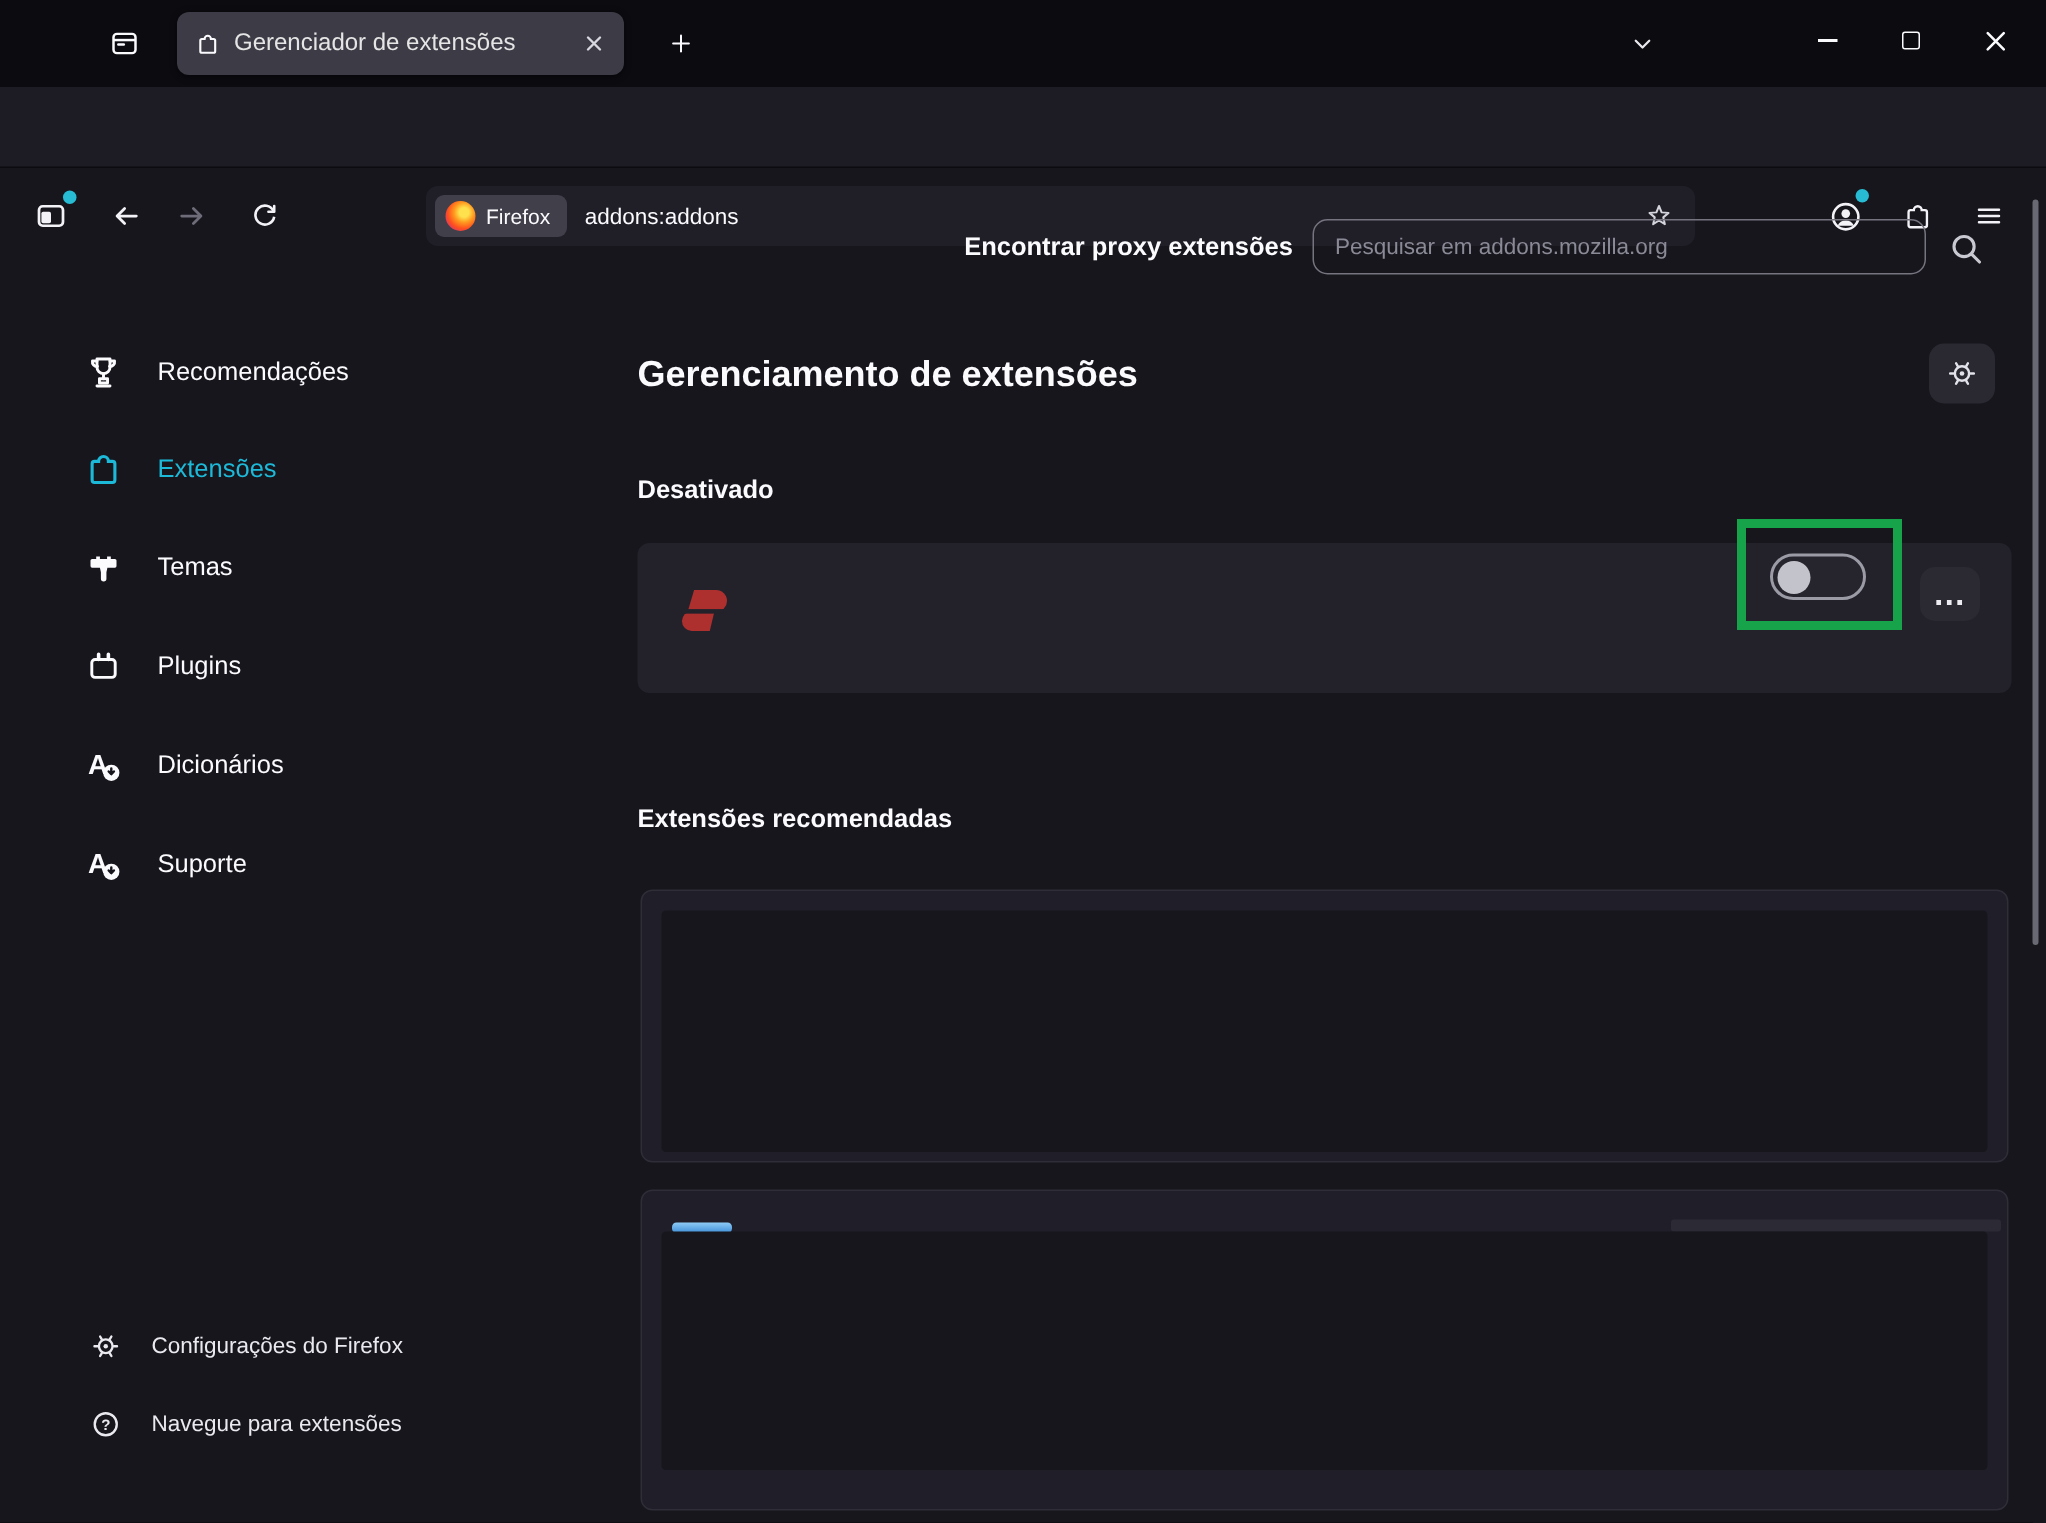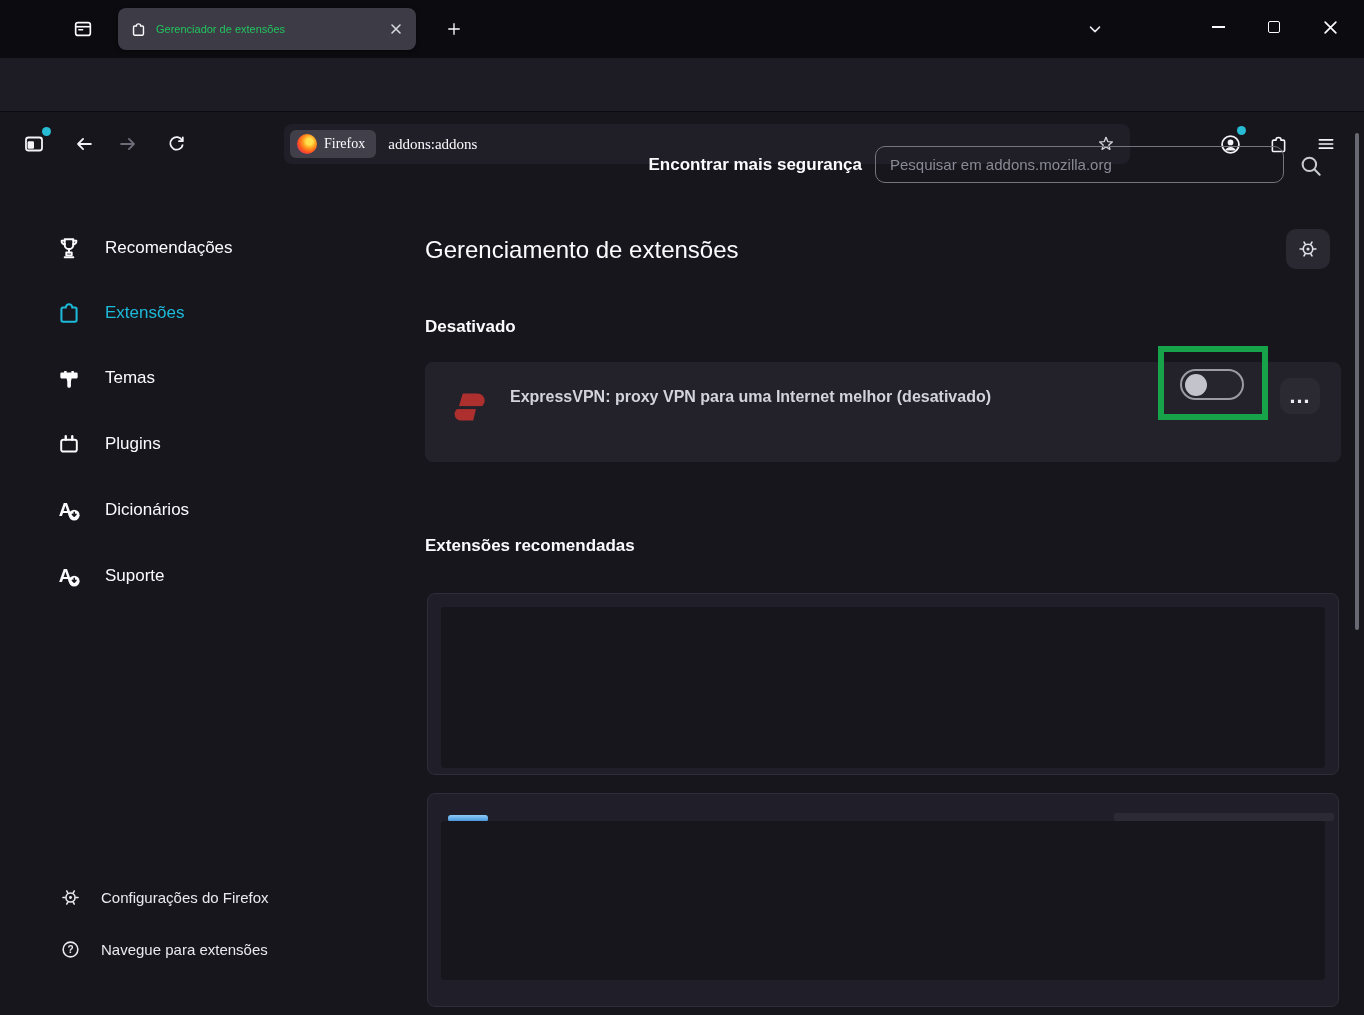--- a/index.html
+++ b/index.html
@@ -7,36 +7,36 @@
   body { font-family:"Liberation Sans", sans-serif; }
   #app { position:relative; width:1364px; height:1015px; background:#17161d; overflow:hidden; }
   button { background:none; border:none; padding:0; cursor:pointer; font-family:inherit; color:inherit; }
   .ctr { display:flex; align-items:center; justify-content:center; }
 
   
   .titlebar { position:absolute; left:0; top:0; width:1364px; height:58px; background:#0c0b10; }
   .fxview-tab-btn { position:absolute; left:64px; top:12px; width:38px; height:34px; border-radius:6px; color:#fbfbfe; }
   .tab { position:absolute; left:118px; top:8px; width:298px; height:42px; background:#3c3b46; border-radius:8px;
          display:flex; align-items:center; gap:9px; padding:0 8px 0 12px; box-shadow:0 1px 4px rgba(0,0,0,.55); }
-  .tab-title { flex:1; font-size:11px; color:#22c55e; white-space:nowrap; overflow:hidden; }
+  .tab-title { flex:1; font-size:16px; color:#e5e5e5; white-space:nowrap; overflow:hidden; }
   .tab-close { width:24px; height:24px; border-radius:4px; color:#d8d8e0; }
   .new-tab-btn { position:absolute; left:438px; top:14px; width:32px; height:30px; border-radius:6px; color:#fbfbfe; }
   .tabs-chevron-btn { position:absolute; left:1078px; top:14px; width:34px; height:30px; color:#e8e8ee; }
   .win-btn { position:absolute; top:10px; width:40px; height:34px; color:#fbfbfe; }
   .win-min { left:1198px; } .win-max { left:1254px; } .win-close { left:1310px; }
   .min-glyph { width:13px; height:2px; background:#fbfbfe; }
   .max-glyph { width:12px; height:12px; border:1.8px solid #fbfbfe; border-radius:2px; }
 
   
   .toolbar { position:absolute; left:0; top:58px; width:1364px; height:54px; background:#1d1c24; border-bottom:1px solid #0c0b10; }
   .tb-btn { position:absolute; top:70px; width:32px; height:32px; border-radius:6px; color:#f3f3f7; }
   .tb-fxview { left:18px; } .tb-back { left:68px; } .tb-fwd { left:112px; color:#6d6c78; } .tb-reload { left:160px; }
   .notif-dot { position:absolute; width:9px; height:9px; border-radius:50%; background:#27bcd4; }
   .urlbar { position:absolute; left:284px; top:66px; width:846px; height:40px; background:#201f28; border-radius:8px;
-            display:flex; align-items:center; gap:12px; padding:0 8px 0 6px;font-family:Liberation Serif, serif; }
+            display:flex; align-items:center; gap:12px; padding:0 8px 0 6px; }
   .chip { height:28px; background:#403f4a; border-radius:6px; display:flex; align-items:center; gap:7px; padding:0 11px 0 7px; }
   .ff-logo { width:20px; height:20px; border-radius:50%;
              background:radial-gradient(circle at 62% 38%, #ffe14d 0 18%, #ff9a1f 38%, #ff4f1f 62%, #c72a8a 90%); }
   .chip-label { font-size:14px; color:#fbfbfe; }
   .url-text { font-size:15px; color:#fbfbfe; }
   .star-btn { margin-left:auto; width:32px; height:32px; color:#d4d4dd; }
   .tb-account { left:1214px; } .tb-ext { left:1262px; } .tb-menu { left:1310px; }
 
   
   .search-label { position:absolute; left:430px; top:155px; width:432px; text-align:right;
@@ -49,21 +49,21 @@
 
   
   .side-item { position:absolute; left:56px; height:40px; display:flex; align-items:center; gap:23px;
                color:#fbfbfe; font-size:17px;text-align:center; }
   .side-item svg { flex:0 0 auto; }
   .side-item.selected { color:#1db9d8; }
   .side-foot { position:absolute; left:60px; height:32px; display:flex; align-items:center; gap:20px;
                color:#e9e9ef; font-size:15px; }
 
   
-  .page-title { position:absolute; left:425px; top:236px; font-size:24px; font-weight:400; color:#fbfbfe; }
+  .page-title { position:absolute; left:425px; top:236px; font-size:24px; font-weight:700; color:#fbfbfe; }
   .header-gear-btn { position:absolute; left:1286px; top:229px; width:44px; height:40px; border-radius:10px;
                      background:#2a2932; color:#e2e2ea; }
   .section-h { position:absolute; left:425px; font-size:17px; font-weight:700; color:#fbfbfe; }
   .sec-disabled { top:317px; } .sec-recommended { top:536px; }
 
   .ext-card { position:absolute; left:425px; top:362px; width:916px; height:100px; background:#23222b; border-radius:8px; }
   .ext-logo { position:absolute; left:21px; top:22px; width:46px; height:46px; }
   .ext-name { position:absolute; left:85px; top:26px; font-size:16px; font-weight:700; color:#d3d3db; white-space:nowrap; }
   .ext-desc { position:absolute; left:85px; top:57px; width:810px; font-size:15px; color:#a3a3ae;
               white-space:nowrap; overflow:hidden; }
@@ -220,21 +220,21 @@
     </button>
     <button class="tb-btn tb-menu ctr">
       <span class="ctr">
         <svg width="20" height="20" viewBox="0 0 24 24" stroke="currentColor" stroke-width="2" stroke-linecap="round">
           <path d="M4 7h16M4 12h16M4 17h16"></path>
         </svg>
       </span>
     </button>
   </div>
 
-  <label class="search-label">Encontrar mais segurança</label>
+  <label class="search-label">Encontrar proxy extensões</label>
   <input class="search-input" type="text" placeholder="Pesquisar em addons.mozilla.org" style="">
   <button class="search-btn ctr">
     <span class="ctr">
       <svg width="26" height="26" viewBox="0 0 24 24" fill="none" stroke="currentColor" stroke-width="1.9" stroke-linecap="round">
         <circle cx="10.5" cy="10.5" r="6.2"></circle>
         <path d="M15.3 15.3L20 20"></path>
       </svg>
     </span>
   </button>
 
@@ -339,21 +339,20 @@
   <section class="ext-card">
     <span class="ext-logo">
       <svg width="46" height="46" viewBox="0 0 44 44">
         <g fill="#ad302e">
           <path d="M16 9H30A7 7 0 0 1 37 16A6.5 6.5 0 0 1 30.5 22.5H12Z"></path>
           <path d="M29 22.5L26 35H14.5A6.25 6.25 0 0 1 14.5 22.5Z"></path>
         </g>
         <rect x="8" y="21.1" width="27" height="2.9" fill="#23222b"></rect>
       </svg>
     </span>
-    <div class="ext-name">ExpressVPN: proxy VPN para uma Internet melhor (desativado)</div>
   </section>
 
   <button class="toggle" aria-checked="false" role="switch">
     <span class="toggle-knob"></span>
   </button>
   <div class="annotation-box"></div>
 
   <button class="more-btn ctr">
     <span>…</span>
   </button>

